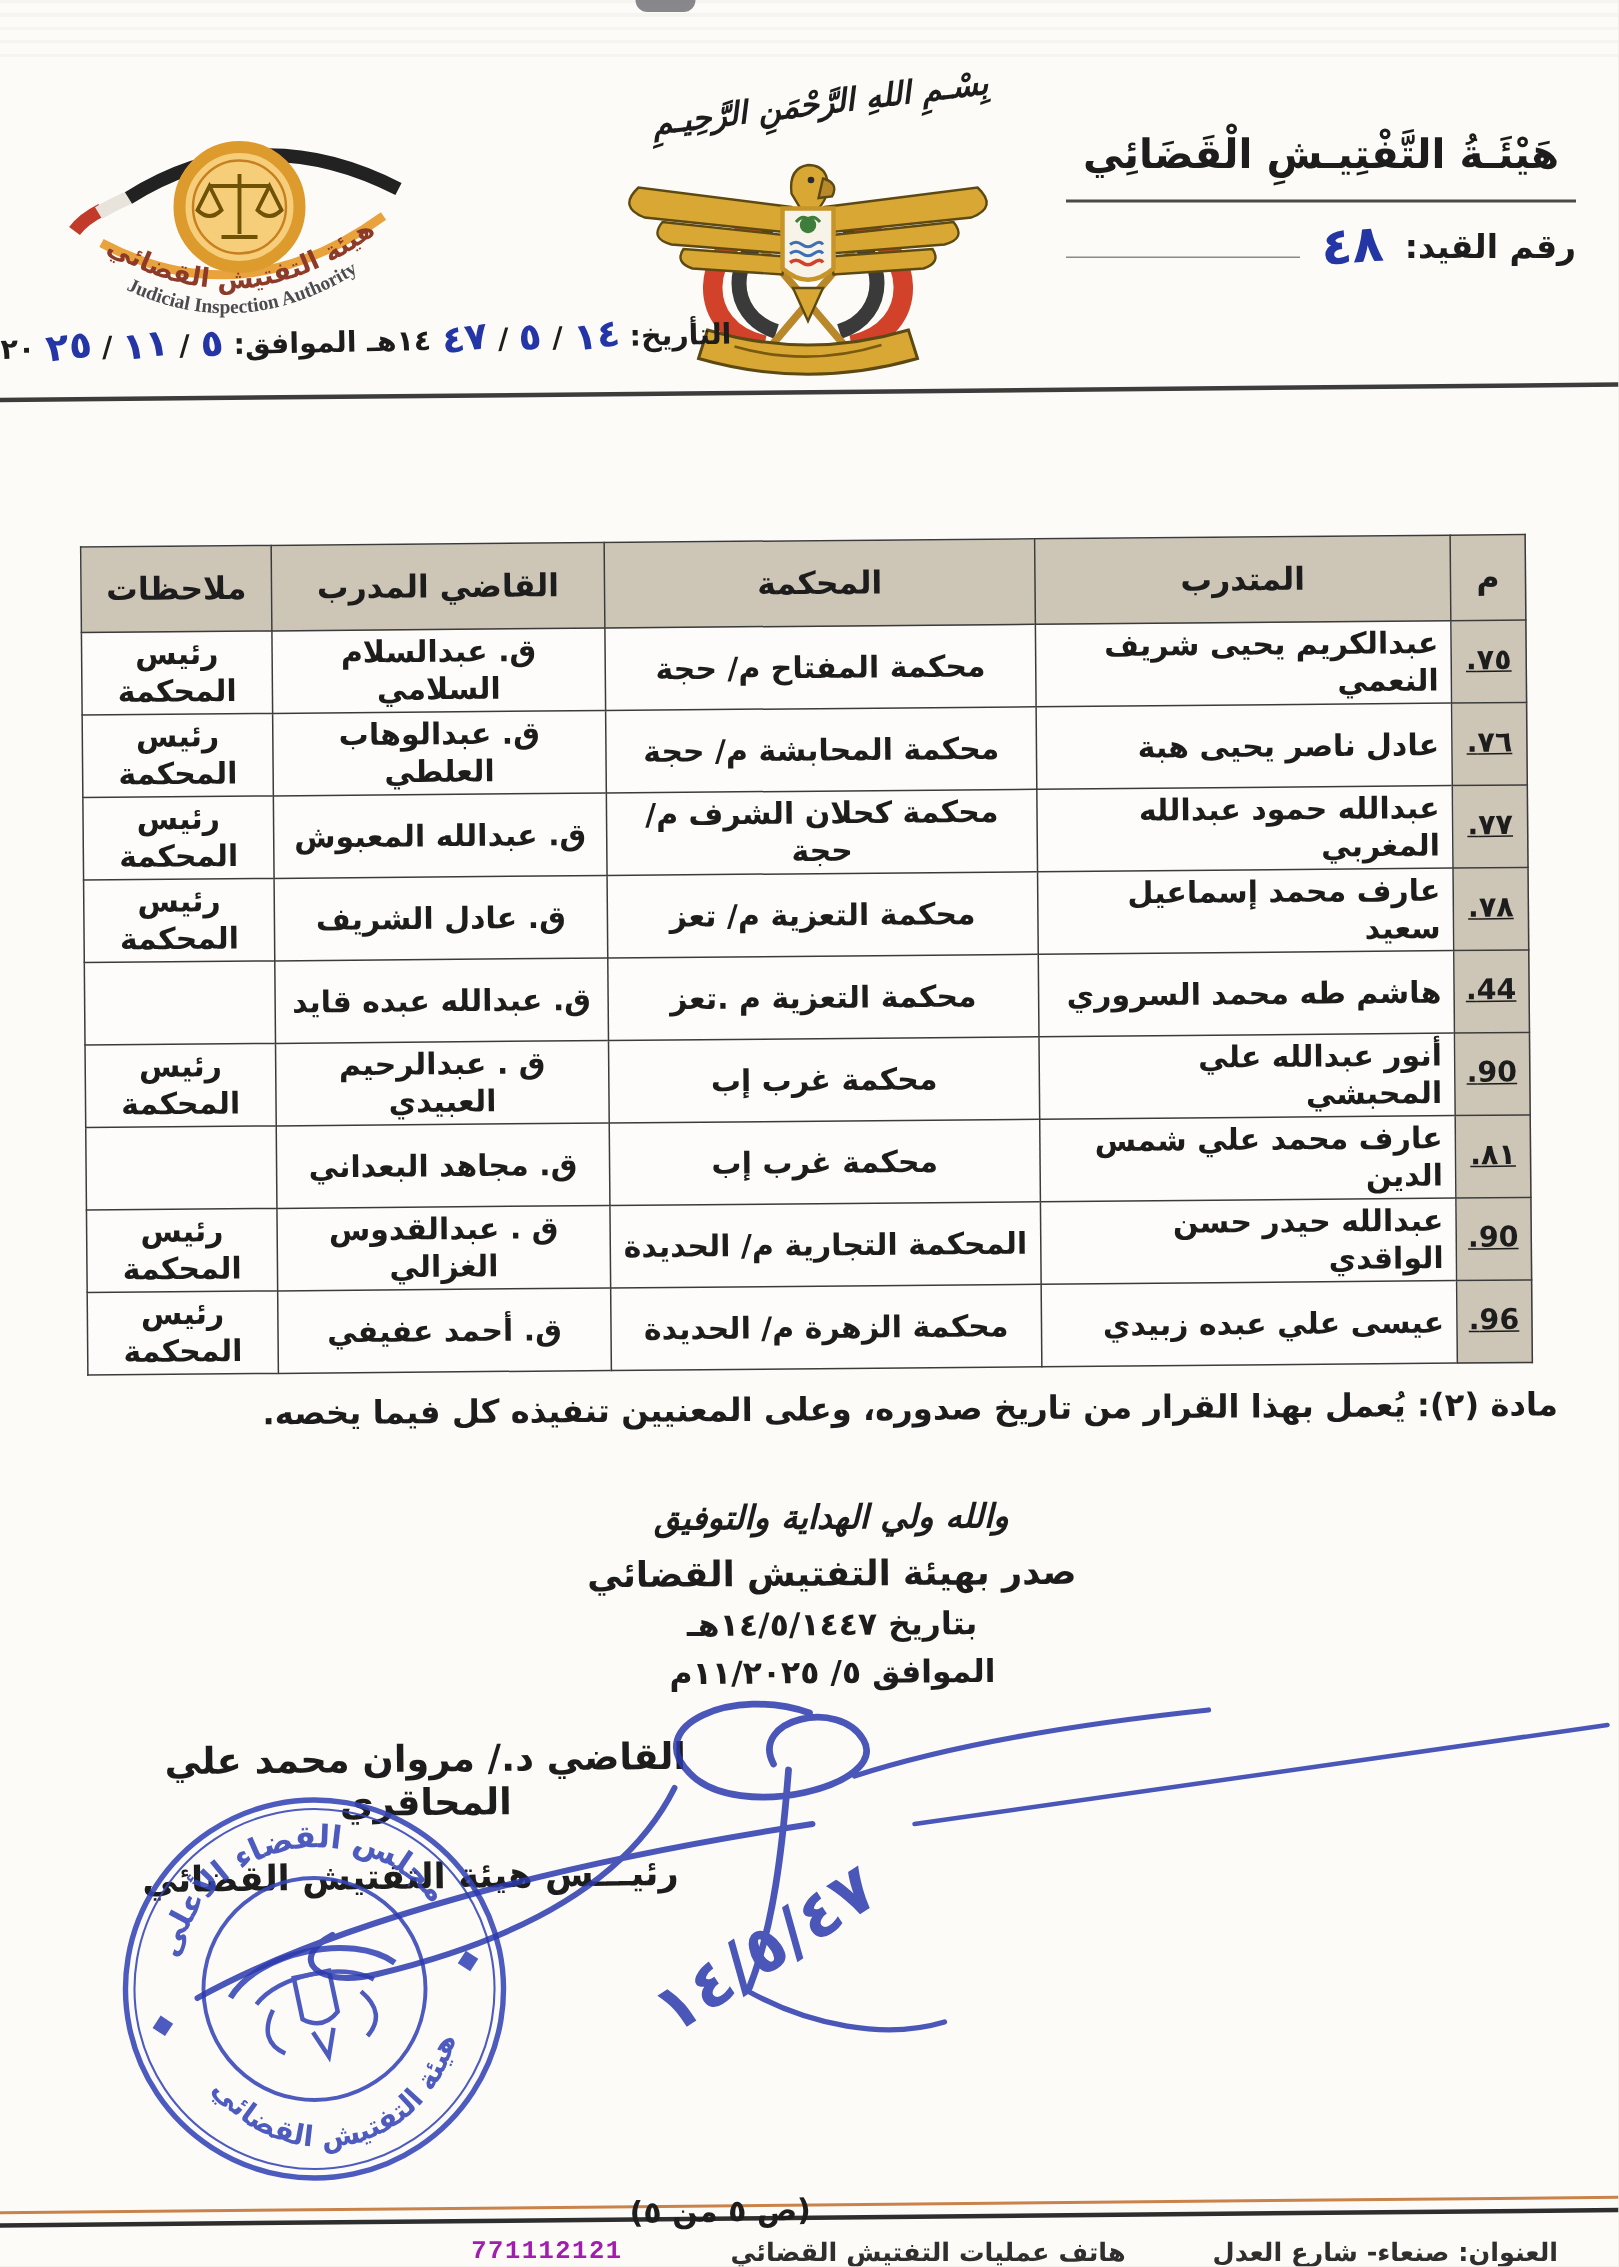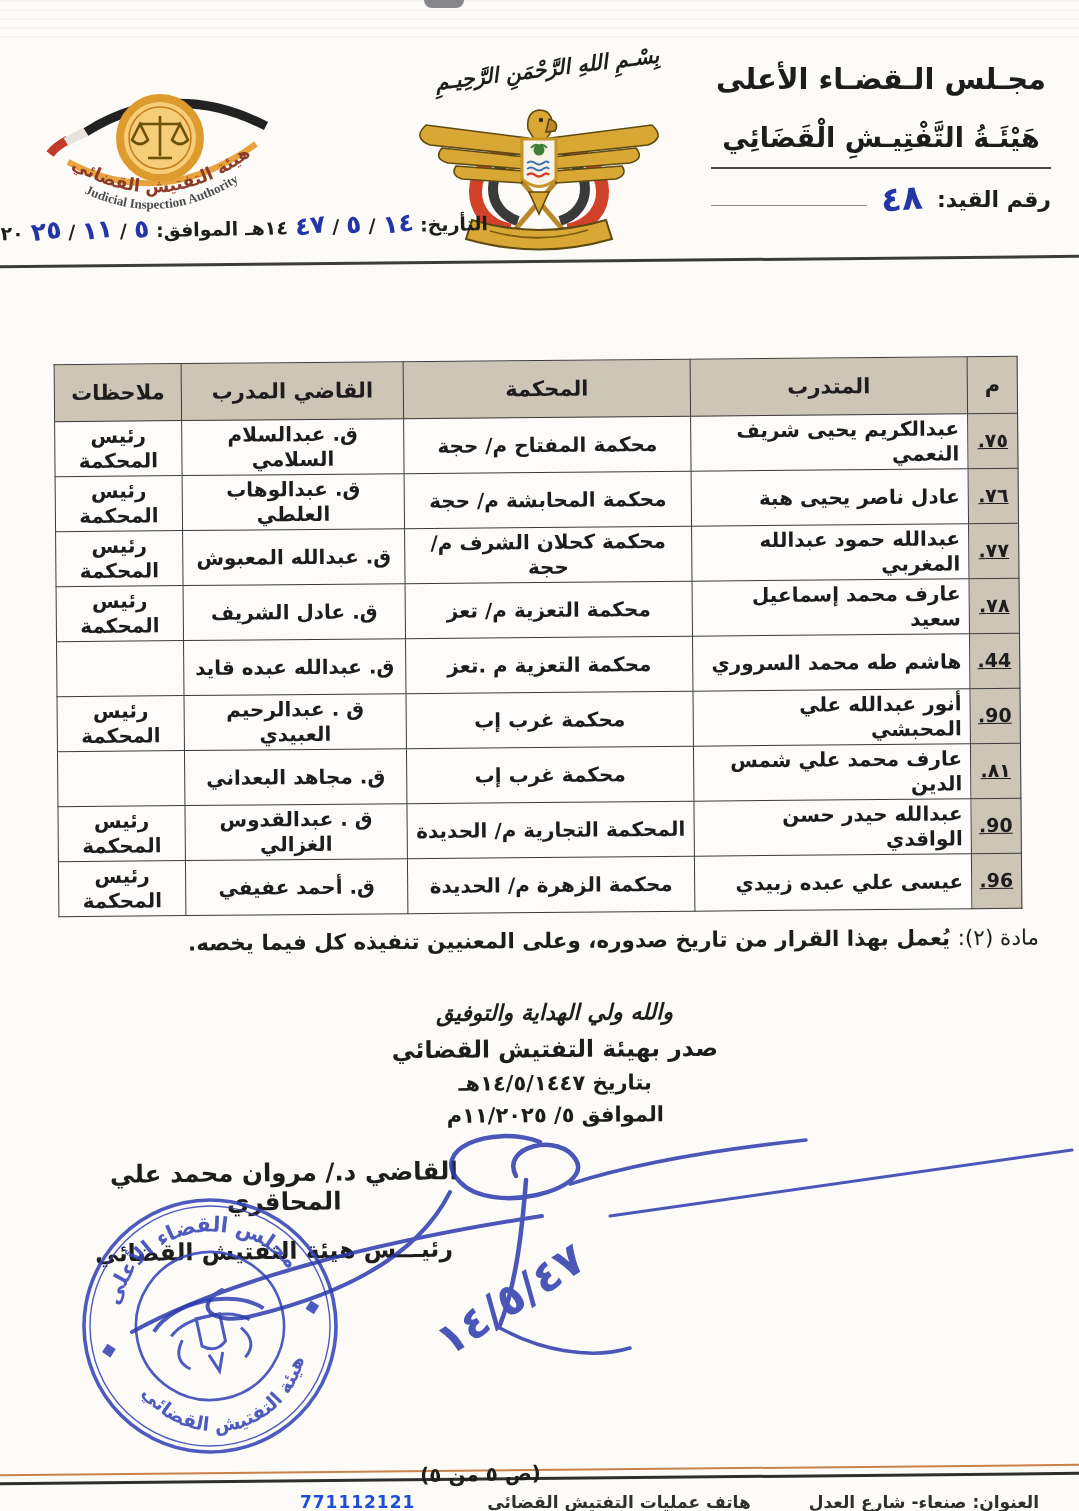--- a/index.html
+++ b/index.html
@@ -44,51 +44,50 @@
     font-size:20px;font-weight:bold;}
   table.roster td,table.roster th{border:1.6px solid #3b3b3b;padding:2px 8px;vertical-align:middle;line-height:1.25;}
   table.roster th{height:52px;background:#cdc5b6;font-size:21px;}
   table.roster td{height:50px;background:#fdfcfa;}
   td.c-no{background:#cdc5b6 !important;text-align:center;font-size:19px;text-decoration:underline;}
   td.c-trainee{text-align:right;}
   td.c-court,td.c-trainer,td.c-notes{text-align:center;}
 
   
   .article{right:40px;top:928px;width:1002px;font-size:21.5px;font-weight:bold;text-align:right;transform:rotate(-0.4deg);}
-  .article .art-label{font-weight:400;}
+  .article .art-label{font-weight:700;}
   .issuance{left:315px;top:1000px;width:480px;text-align:center;transform:rotate(-0.4deg);}
   .iss-dua{font-size:22px;font-weight:bold;font-style:italic;}
   .iss-by{font-size:23.5px;font-weight:900;margin-top:10px;}
   .iss-date{font-size:21px;font-weight:900;margin-top:8px;}
 
   
   .sig-name{right:585px;top:1158px;width:420px;font-size:24.5px;font-weight:900;text-align:center;transform:rotate(-0.6deg);}
   .sig-title{right:625px;top:1237px;width:360px;font-size:23.5px;font-weight:900;text-align:center;transform:rotate(-0.8deg);}
 
   
   .foot-rule-orange{left:-6px;top:1469px;width:1095px;border-top:2.5px solid #c8824a;transform:rotate(-0.55deg);}
   .foot-rule-dark{left:-6px;top:1477px;width:1095px;border-top:3px solid #2e2e2e;transform:rotate(-0.55deg);}
   .page-marker{left:420px;top:1462px;font-size:20px;font-weight:900;transform:rotate(-1deg);z-index:5;}
   .foot-info{left:0;top:1492px;width:1079px;display:flex;flex-direction:row;justify-content:flex-start;
     padding-right:40px;box-sizing:border-box;gap:58px;font-size:17px;font-weight:bold;color:#2f2f2f;}
-  .foot-phone{color:#1d4ed8;letter-spacing:1px;direction:ltr;font-weight:bold;margin-right:14px;}
+  .foot-phone{color:#a21caf;letter-spacing:1px;direction:ltr;font-weight:bold;margin-right:14px;font-family:Liberation Mono, monospace;}
 
   svg text{font-family:"DejaVu Sans",sans-serif;}
   .en-serif{font-family:"Liberation Serif",serif;}
 </style>
 </head>
 <body>
 
 <div class="page">
 
   <div class="abs scan-streaks"></div>
   <div class="abs scan-blot"></div>
 
   <div class="abs org-block">
-    <div class="org-line1">مجـلس الـقضـاء الأعلى</div>
     <div class="org-line2">هَيْئَـةُ التَّفْتِيـشِ الْقَضَائِي</div>
     <div class="org-rule"></div>
     <div class="registry">
       <span class="registry-label">رقم القيد:</span>
       <span class="registry-no">٤٨</span>
       <span class="registry-line"></span>
     </div>
   </div>
 
   <svg class="abs" style="left:398px;top:42px;" width="285" height="220" viewBox="0 0 285 220">

